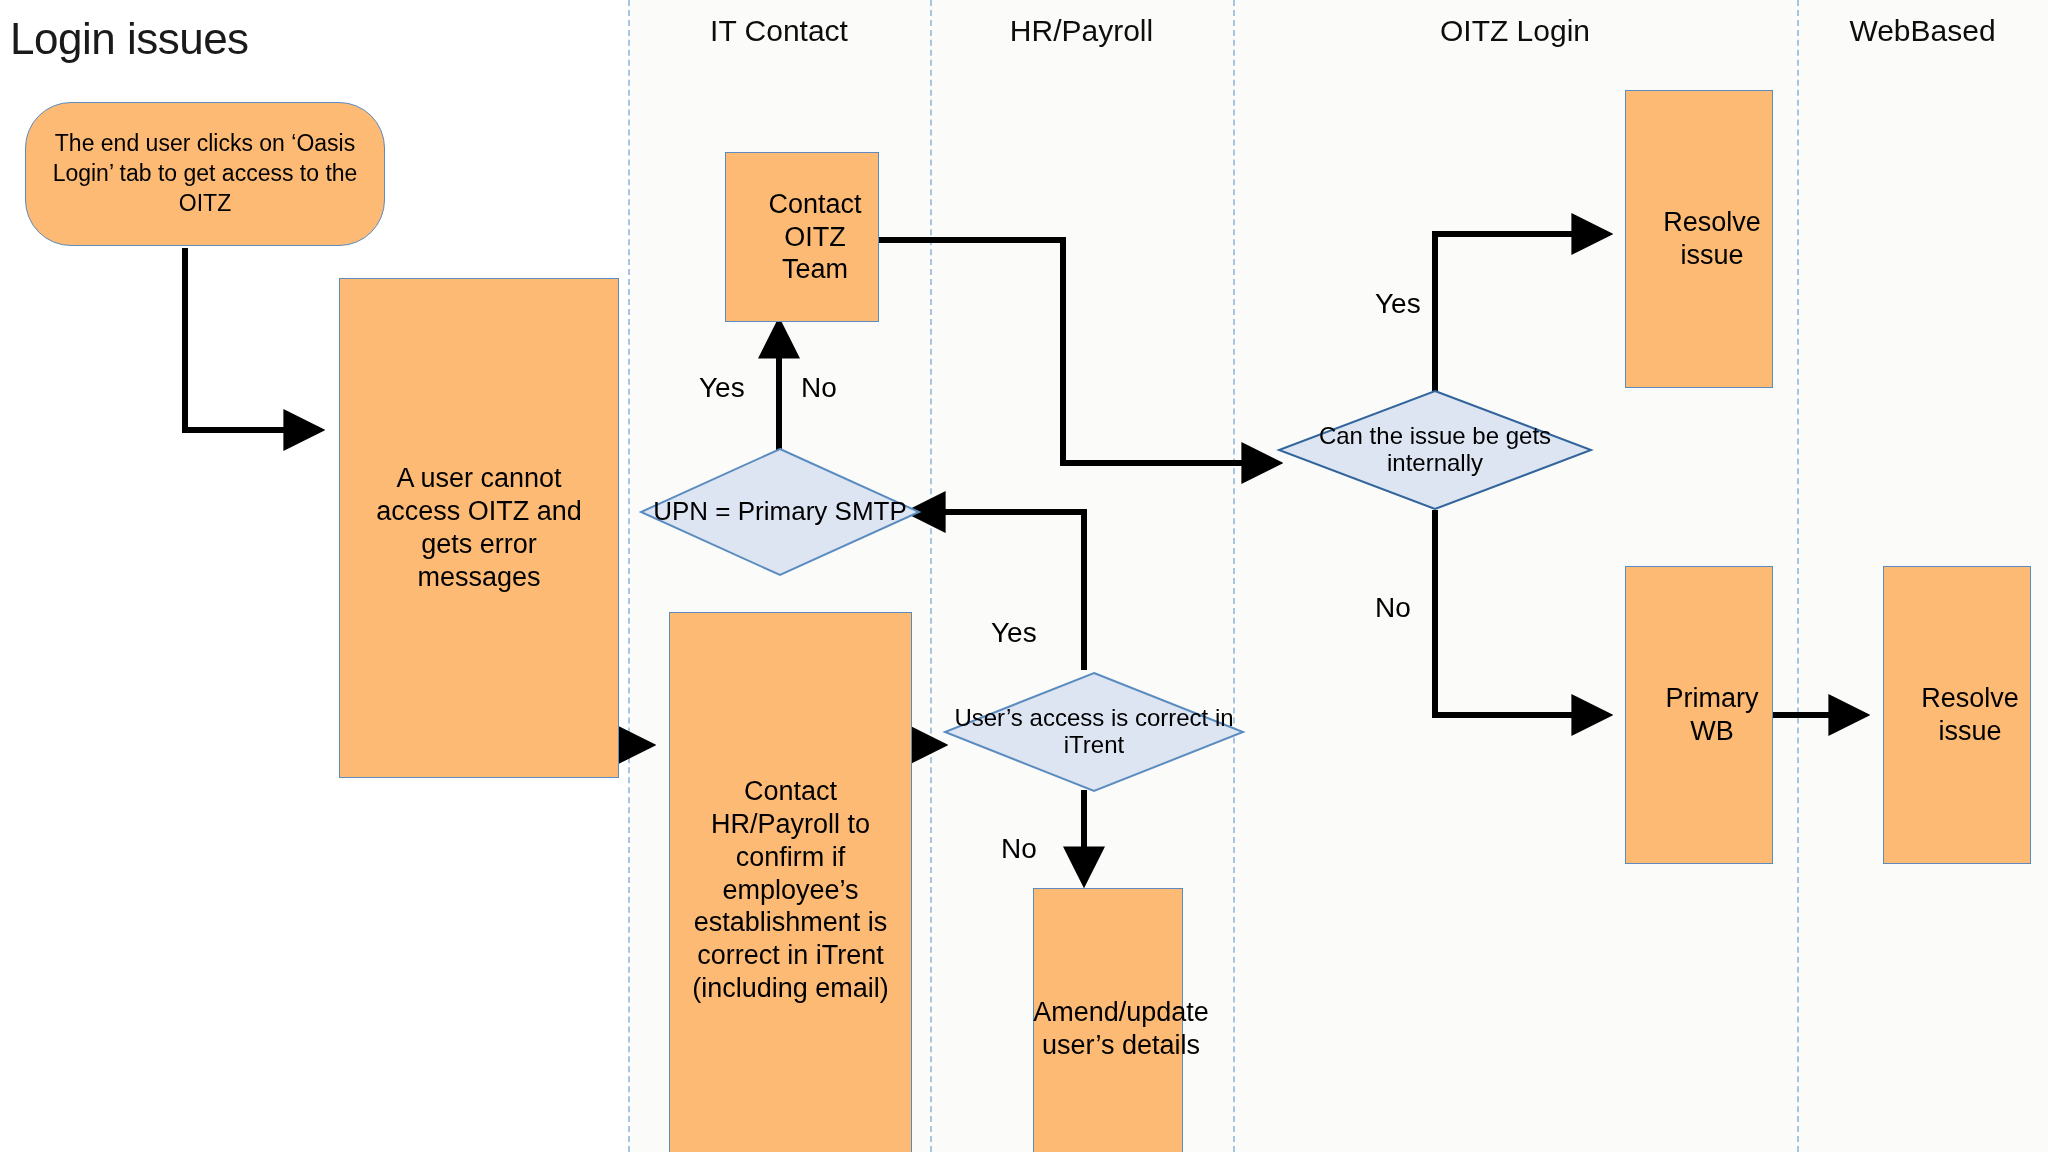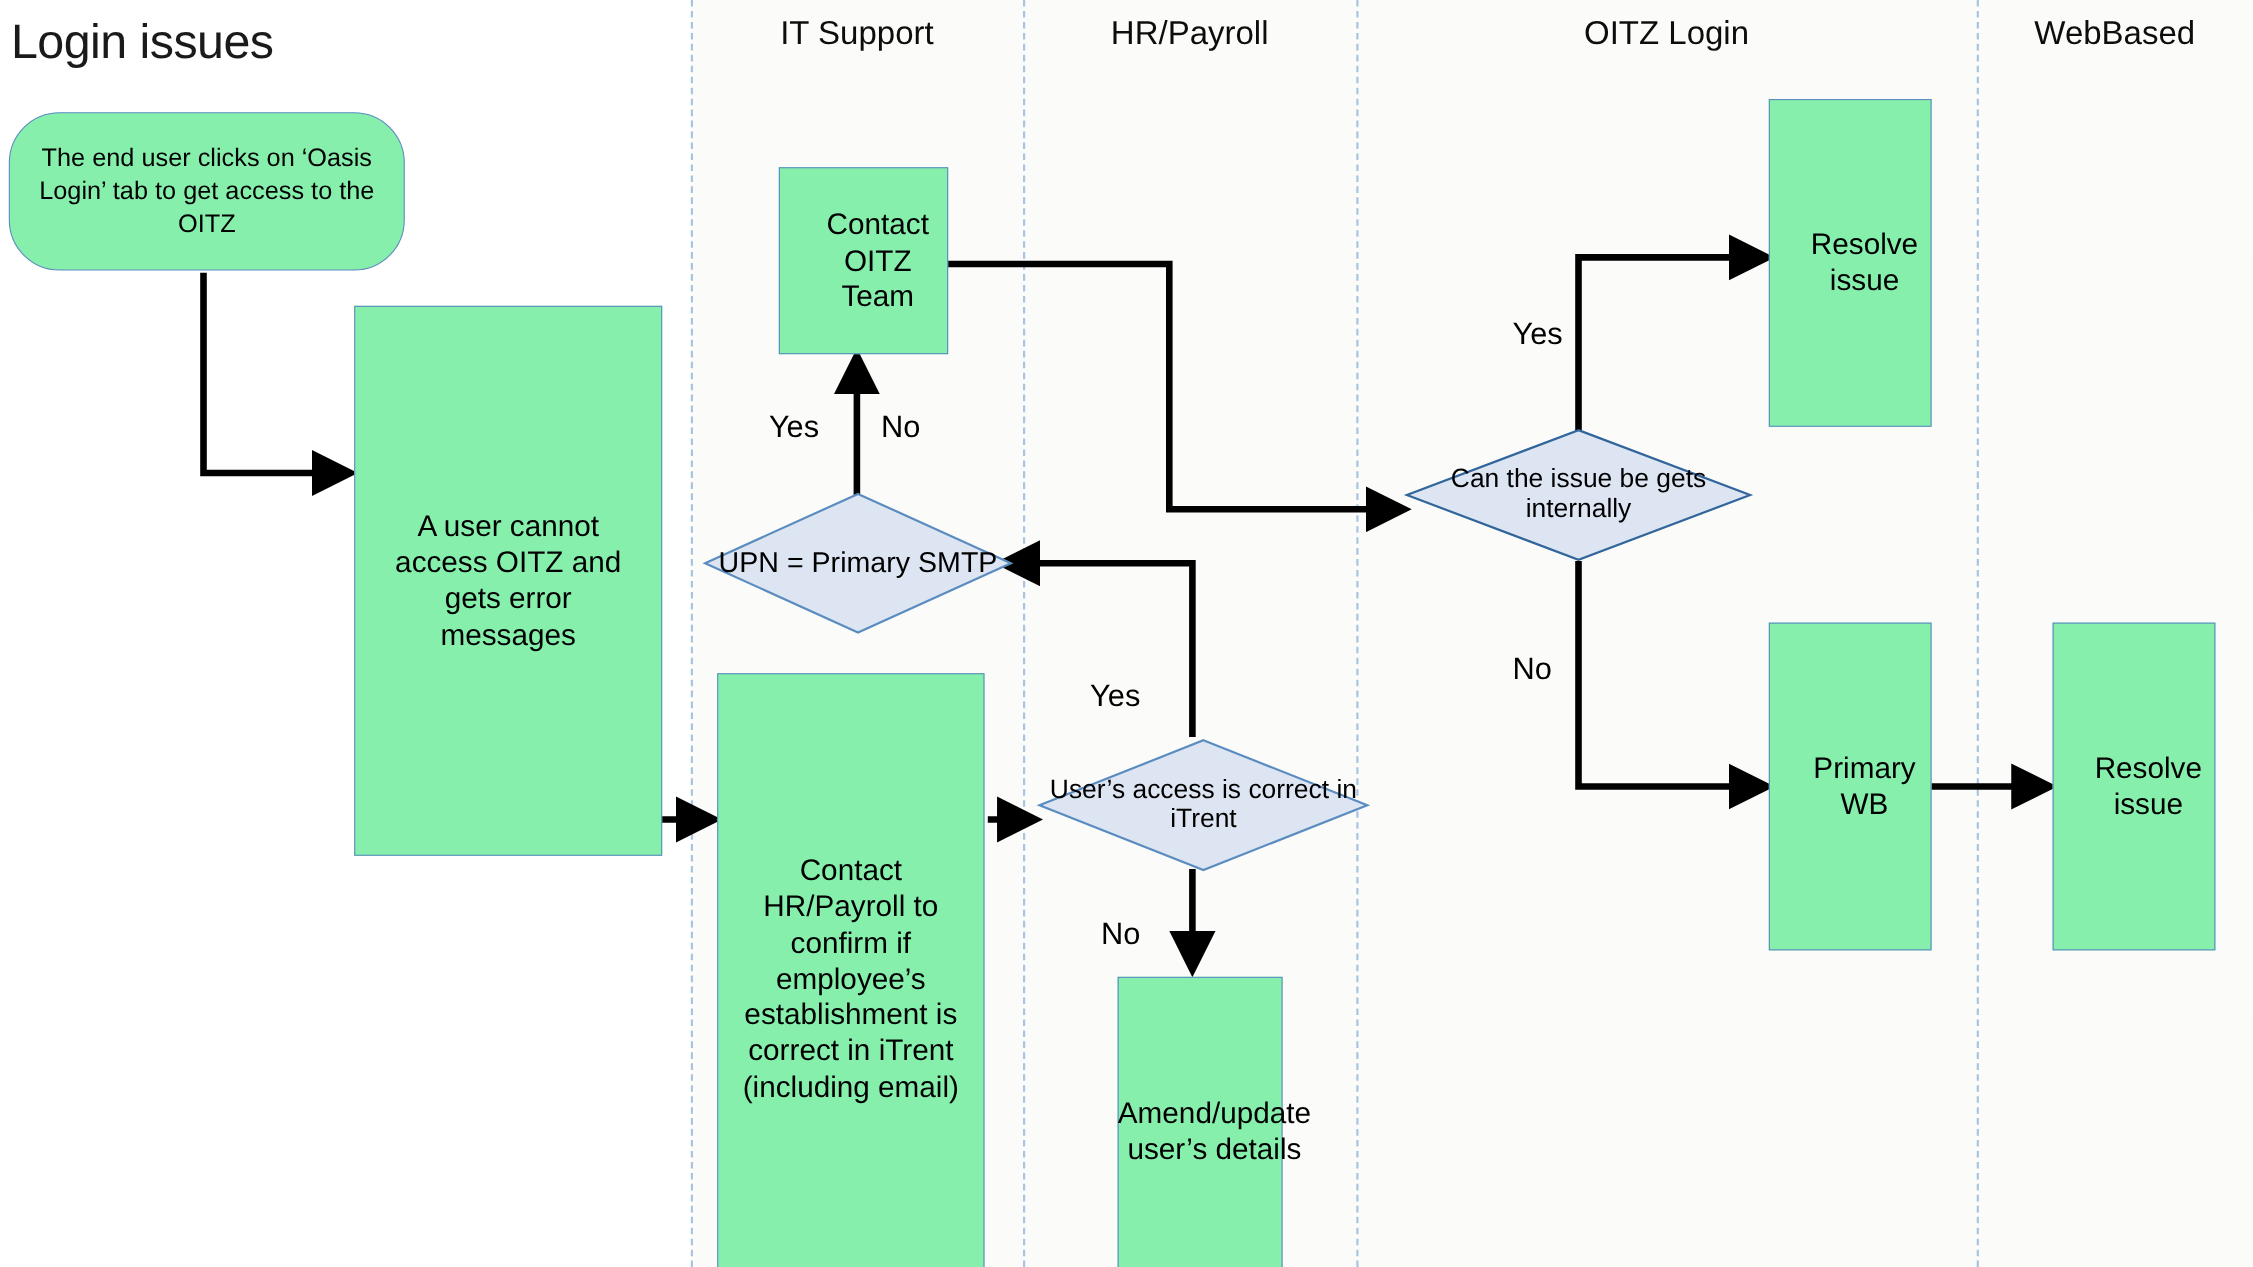--- a/index.html
+++ b/index.html
@@ -46,30 +46,31 @@
     font-size: 44px;
     color: #1a1a1a;
     font-family: "Liberation Sans", sans-serif;
     font-weight: normal;
     letter-spacing: -0.5px;
   }
   
   .node {
     position: absolute;
     box-sizing: border-box;
-    background: #86efac;
+    background: #fdba74;
     border: 1.5px solid #5b8cc0;
     display: flex;
     align-items: center;
     justify-content: center;
     text-align: center;
     color: #000000;
     font-family: "Liberation Sans", sans-serif;
     line-height: 1.22;
     white-space: pre-line;
+    margin-left: 17px;
   }
   .node.terminator {
     border-radius: 46px;
     font-size: 23px;
     line-height: 1.30;
     padding: 0 18px;
   }
   .node.process {
     font-size: 27px;
     padding-left: 26px;
@@ -123,21 +124,21 @@
   <div class="lane-tint" style="left:628px;width:302px;"></div>
   <div class="lane-tint" style="left:930px;width:303px;"></div>
   <div class="lane-tint" style="left:1233px;width:564px;"></div>
   <div class="lane-tint" style="left:1797px;width:251px;"></div>
 
   <div class="lane-divider" style="left:628px;"></div>
   <div class="lane-divider" style="left:930px;"></div>
   <div class="lane-divider" style="left:1233px;"></div>
   <div class="lane-divider" style="left:1797px;"></div>
 
-  <div class="lane-header" style="left:628px;width:302px;top:14px;">IT Support</div>
+  <div class="lane-header" style="left:628px;width:302px;top:14px;">IT Contact</div>
   <div class="lane-header" style="left:930px;width:303px;top:14px;">HR/Payroll</div>
   <div class="lane-header" style="left:1233px;width:564px;top:14px;">OITZ Login</div>
   <div class="lane-header" style="left:1797px;width:251px;top:14px;">WebBased</div>
 
   <div id="page-title">Login issues</div>
 
   <svg id="wires" viewBox="0 0 2048 1152" xmlns="http://www.w3.org/2000/svg">
     <defs>
       <marker id="arrow" markerWidth="7" markerHeight="7" refX="5.6" refY="3.5" orient="auto" markerUnits="strokeWidth">
         <path d="M0,0 L7,3.5 L0,7 z" fill="#000000"></path>

